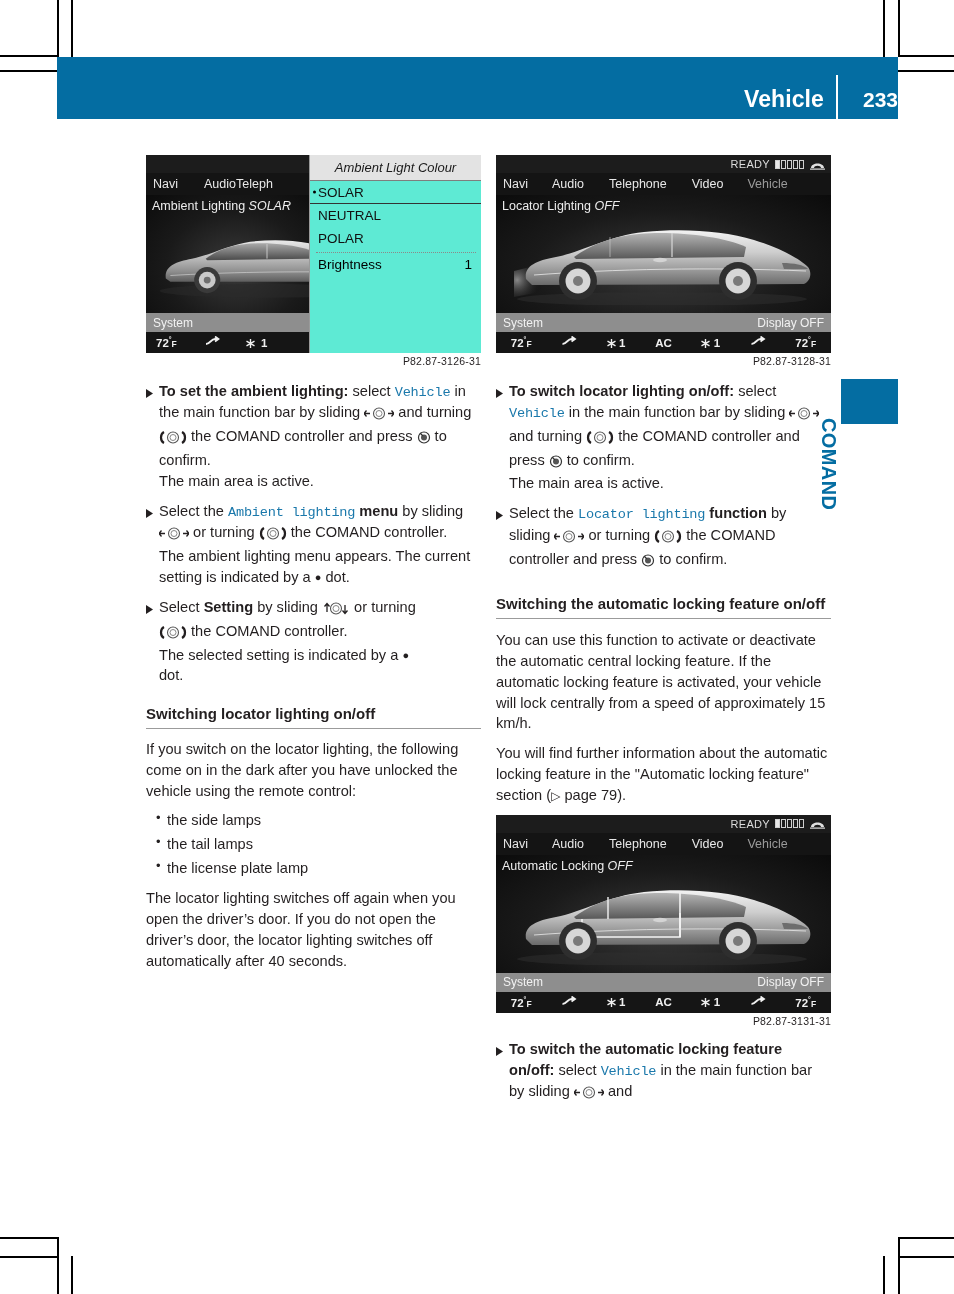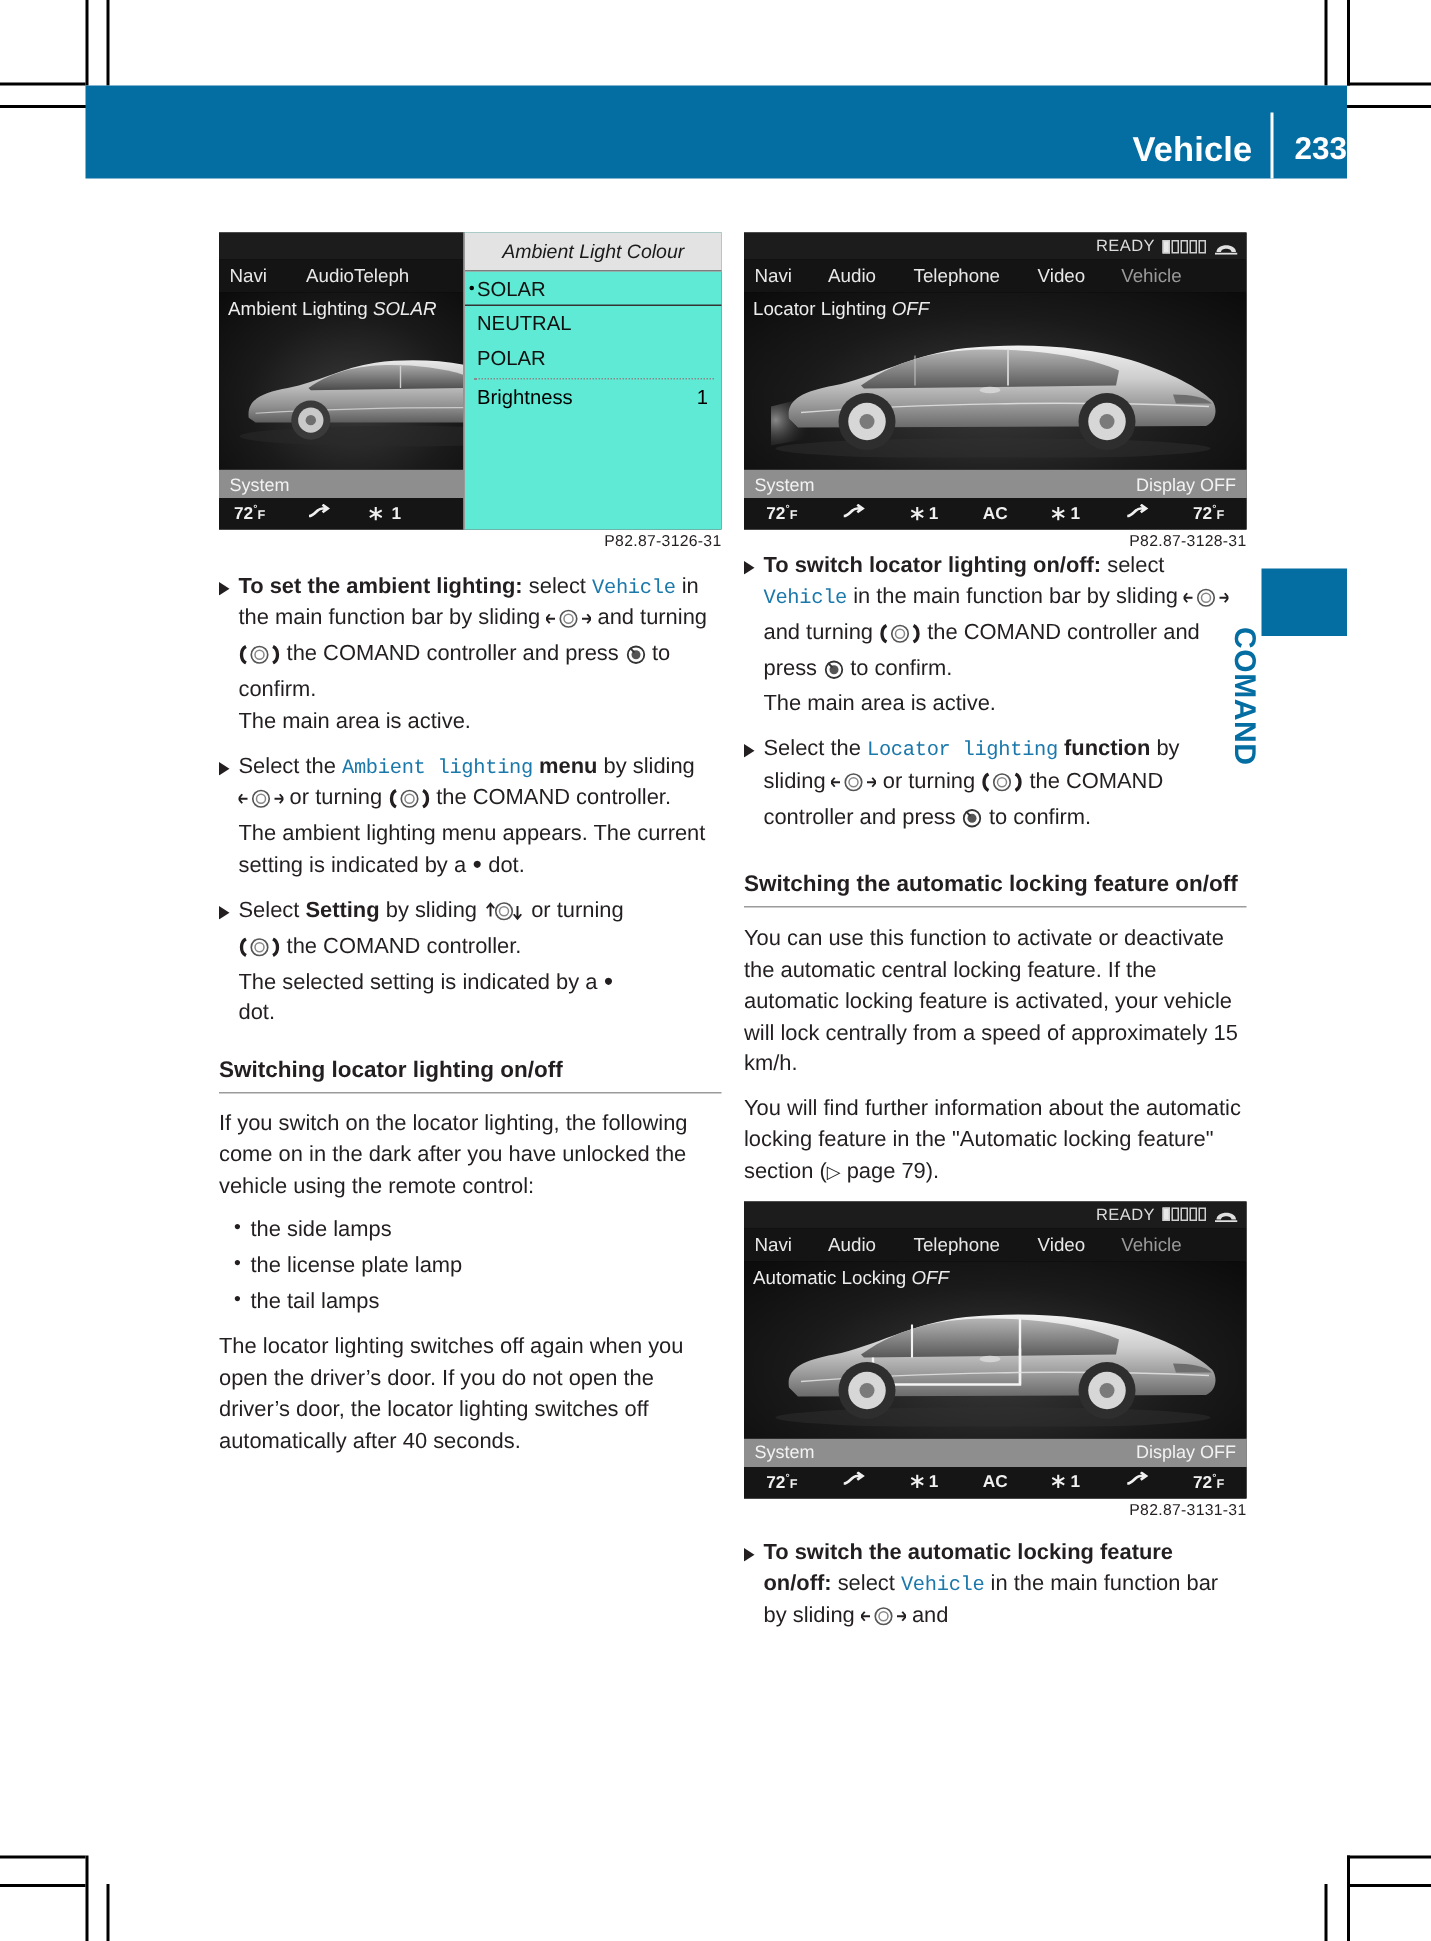--- a/index.html
+++ b/index.html
@@ -30,21 +30,21 @@
     color:#ffffff; font-size:23px; font-weight:bold;
     letter-spacing:.1px;
     padding-right:12px; padding-bottom:8px;
     line-height:1;
   }
   .header-sep {
     width:2px; background:#ffffff; height:44px; margin-bottom:0px;
   }
   .header-page {
     color:#ffffff; font-size:21px; font-weight:bold;
-    padding-left:14px; padding-bottom:9px; line-height:1;
+    padding-left:25px; padding-bottom:9px; line-height:1;
   }
 
   
   .thumb-tab {
     position:absolute; left:841px; top:379px;
     width:57px; height:45px; background:#046da2;
   }
   .thumb-label {
     position:absolute; left:820px; top:418px;
     width:200px;
@@ -359,22 +359,22 @@
         <span>The selected setting is indicated by a</span> <span class="inline-dot">●</span><br><span>dot.</span>
       </div>
     </div>
 
     <h2 class="sect">Switching locator lighting on/off</h2>
 
     <p class="para body-first" style="margin-top:10px;">If you switch on the locator lighting, the following come on in the dark after you have unlocked the vehicle using the remote control:</p>
 
     <ul class="bullets">
       <li>the side lamps</li>
+      <li>the tail lamps</li>
       <li>the license plate lamp</li>
-      <li>the tail lamps</li>
     </ul>
 
     <p class="para">The locator lighting switches off again when you open the driver’s door. If you do not open the driver’s door, the locator lighting switches off automatically after 40 seconds.</p>
   </div>
 </div>
 
 <div class="col col-right">
 
   <div class="shot">
     <div class="statusbar">
@@ -454,21 +454,21 @@
             <path d="M4.5,0 L4.5,9 M0.5,2.2 L8.5,6.8 M0.5,6.8 L8.5,2.2" stroke="#f0f0f0" stroke-width="1.4"></path>
           </svg> <span>1</span></span>
       <span><svg width="16" height="11" viewBox="0 0 15 11">
             <path d="M1,8 C5,8 6,3 10,3 L13,3 M10,0.5 L13.5,3 L10,5.5" stroke="#f0f0f0" stroke-width="1.8" fill="none"></path>
           </svg></span>
       <span><span>72</span><span class="deg">°</span><span class="unitF">F</span></span>
     </div>
   </div>
   <div class="shot-cap">P82.87-3128-31</div>
 
-  <div class="body" style="">
+  <div class="body" style="margin-top:14px;">
 
     <div class="step">
       <div class="step-arrow">
         <svg width="8" height="9" viewBox="0 0 8 9">
             <path d="M0,0 L7,4.5 L0,9 Z" fill="#231f20"></path>
           </svg>
       </div>
       <div class="step-body">
         <span class="bold">To switch locator lighting on/off:</span><span> select </span><span class="mono-blue">Vehicle</span><span> in the main function bar by sliding </span><span class="knob"><svg width="30" height="13" viewBox="0 0 30 13">
               <path d="M0,6.5 L6,6.5 M2.5,3.5 L0,6.5 L2.5,9.5" stroke="#231f20" stroke-width="1.3" fill="none"></path>

